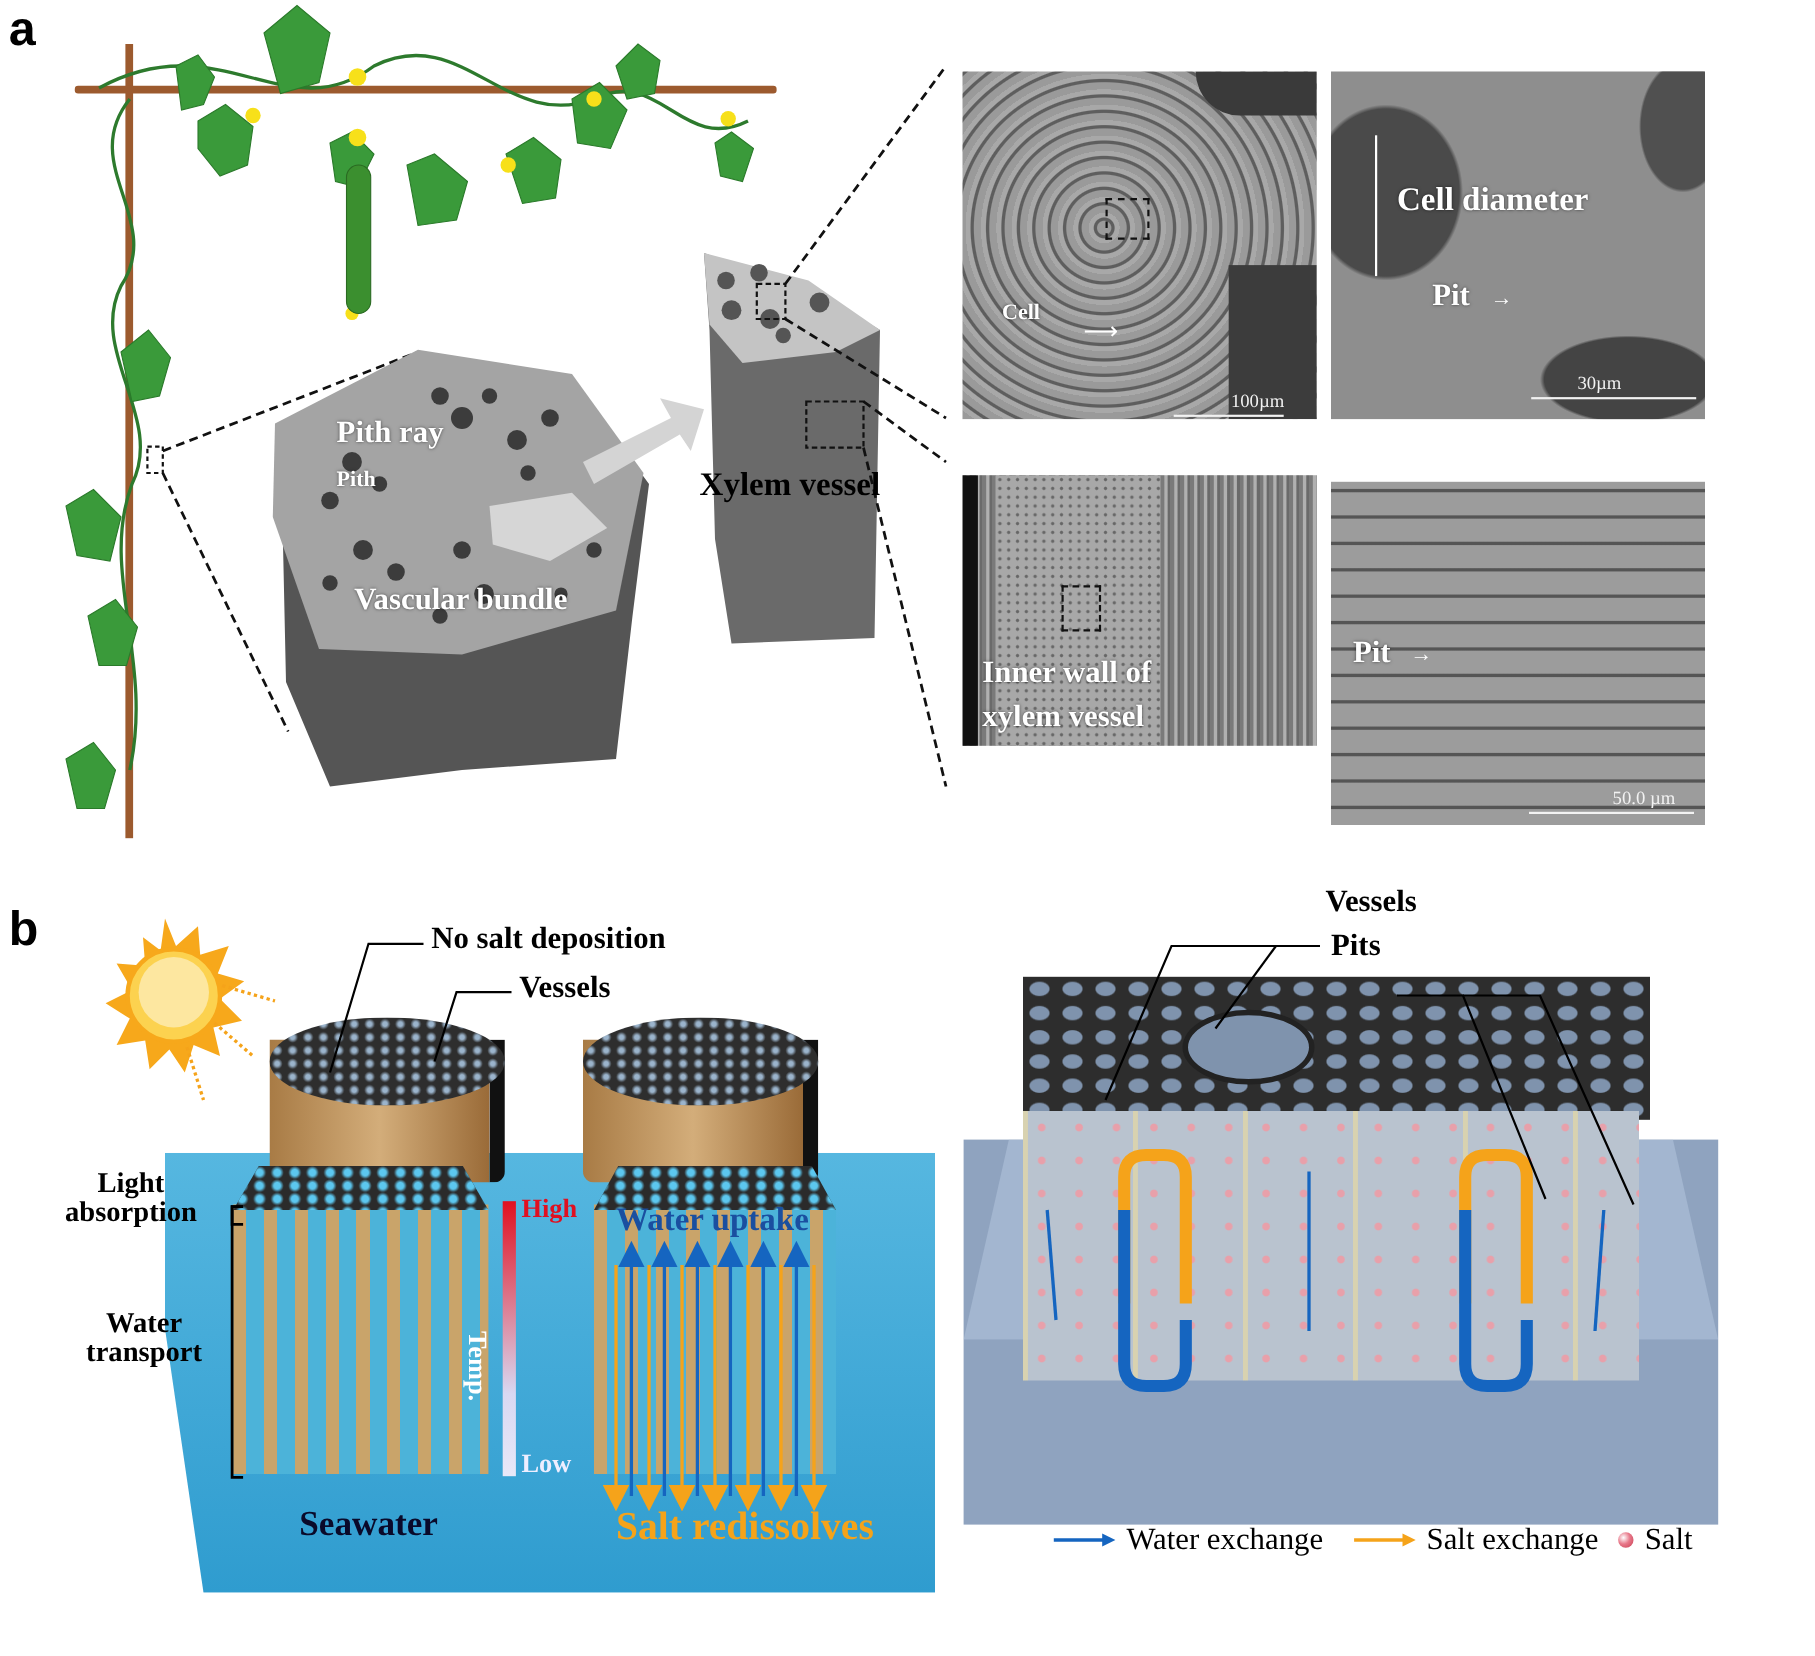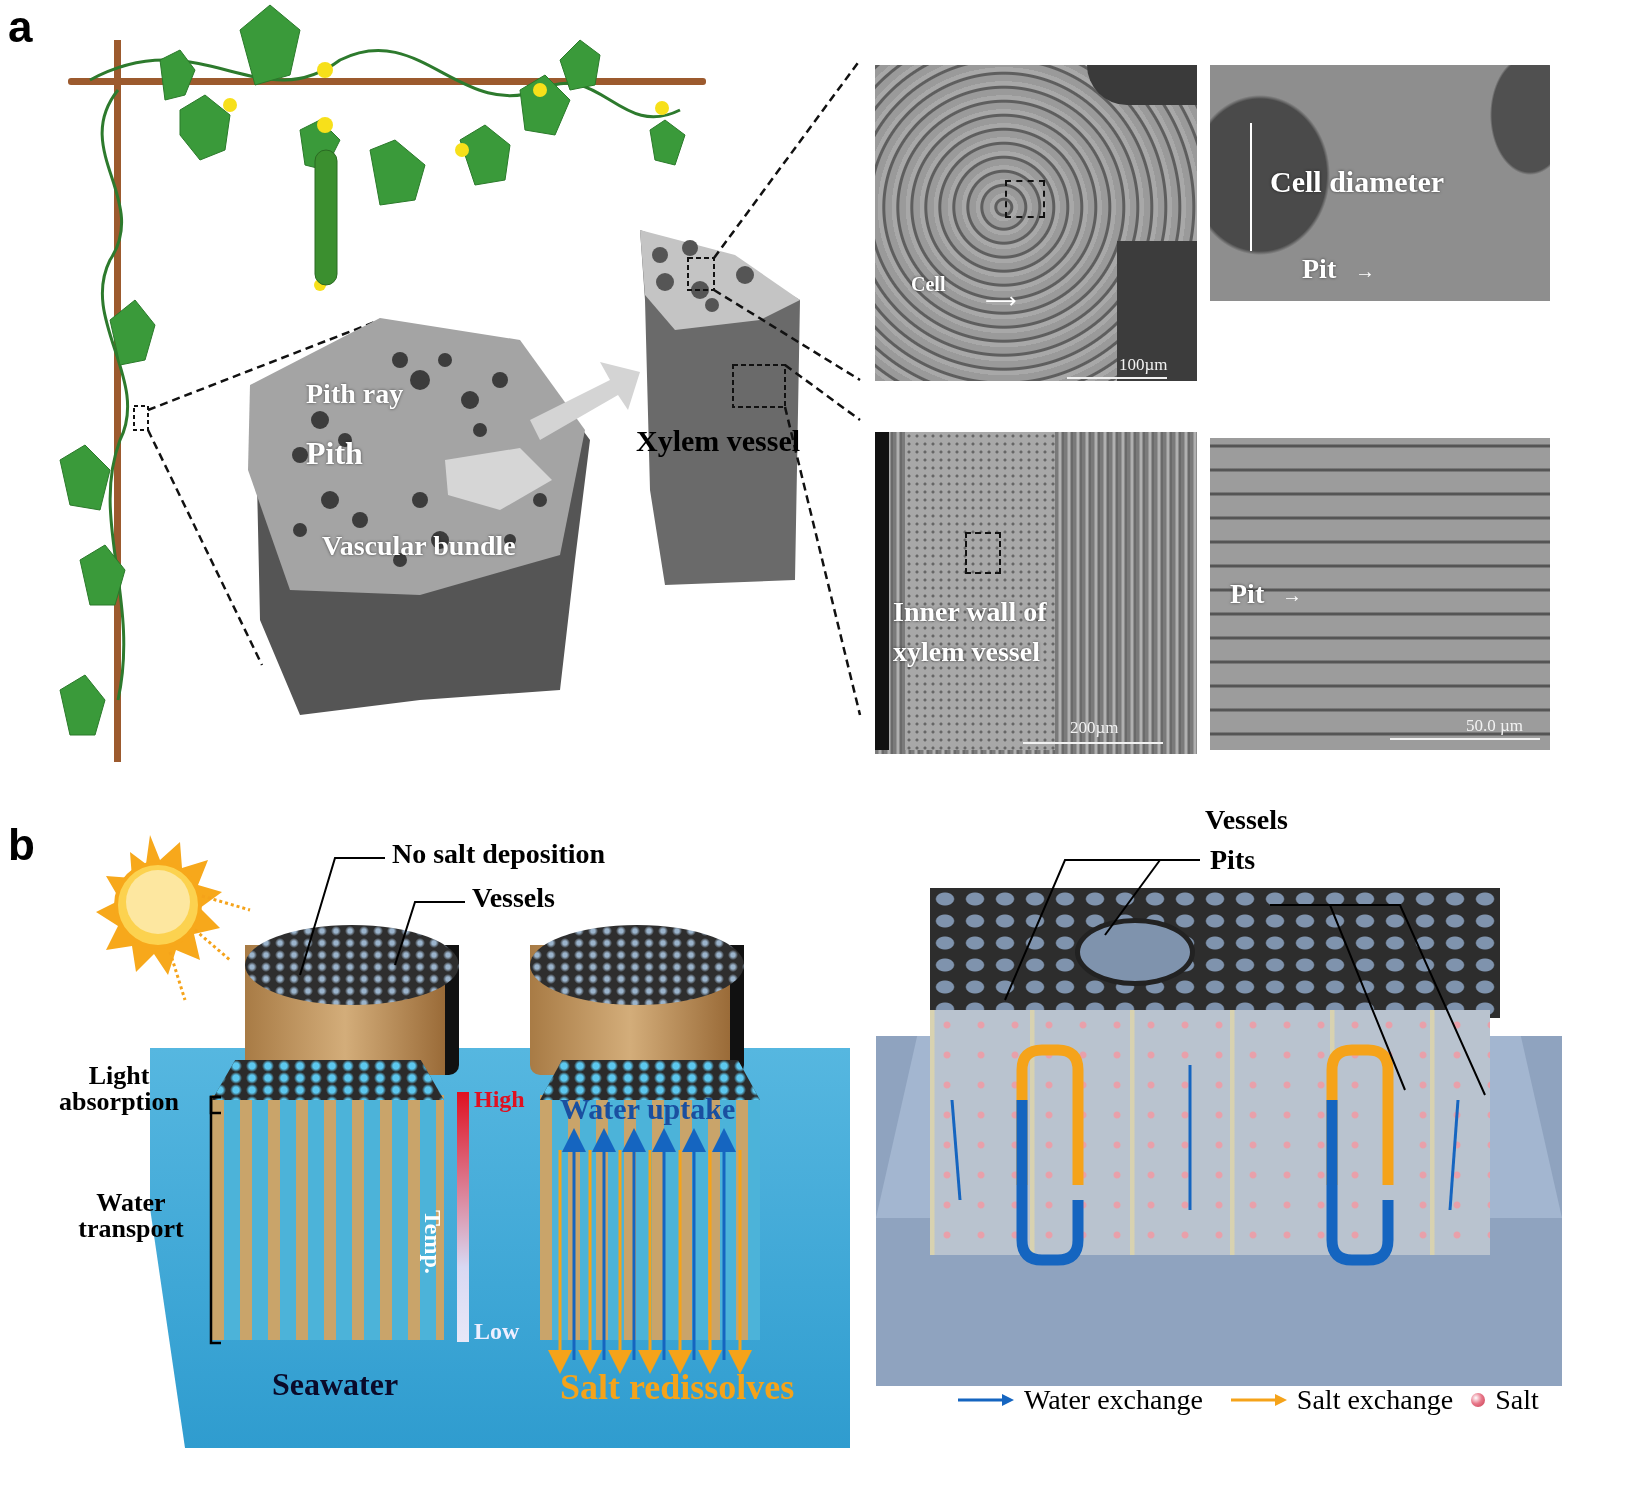--- a/index.html
+++ b/index.html
@@ -94,44 +94,44 @@
     </g>
   <rect x="688" y="258" width="26" height="32" fill="none" stroke="#111" stroke-width="2" stroke-dasharray="5,3"></rect>
   <rect x="733" y="365" width="52" height="42" fill="none" stroke="#111" stroke-width="2" stroke-dasharray="5,3"></rect>
   <line x1="714" y1="258" x2="860" y2="60" stroke="#111" stroke-width="2.5" stroke-dasharray="8,5"></line>
   <line x1="714" y1="290" x2="860" y2="380" stroke="#111" stroke-width="2.5" stroke-dasharray="8,5"></line>
   <line x1="785" y1="365" x2="860" y2="420" stroke="#111" stroke-width="2.5" stroke-dasharray="8,5"></line>
   <line x1="785" y1="407" x2="860" y2="715" stroke="#111" stroke-width="2.5" stroke-dasharray="8,5"></line>
 </svg>
 
 <div class="abs lbl lbl-w" style="left:306px;top:378px;font-size:28px;">Pith ray</div>
-<div class="abs lbl lbl-w" style="left:306px;top:435px;font-size:32px;">Pith</div>
+<div class="abs lbl lbl-w" style="left:306px;top:425px;font-size:20px;">Pith</div>
 <div class="abs lbl lbl-w" style="left:322px;top:530px;font-size:28px;">Vascular bundle</div>
 <div class="abs lbl" style="left:636px;top:424px;font-size:30px;">Xylem vessel</div>
 
 <div class="abs sem" style="left:875px;top:65px;width:322px;height:316px;background:repeating-radial-gradient(circle at 40% 45%, #9a9a9a 0 6px, #5e5e5e 7px 9px, #a8a8a8 10px 14px);">
   <div class="abs" style="right:0;top:0;width:110px;height:40px;border-radius:0 0 0 60px;background:#3a3a3a;"></div>
   <div class="abs" style="right:0;bottom:0;width:80px;height:140px;background:#3c3c3c;"></div>
   <div class="abs" style="left:130px;top:115px;width:36px;height:34px;border:2px dashed #111;"></div>
   <div class="abs lbl lbl-w" style="left:36px;top:208px;font-size:20px;">Cell</div>
   <div class="abs" style="left:110px;top:223px;font-size:22px;color:#fff;">⟶</div>
   <div class="scaletext" style="left:212px;top:290px;margin-left:32px;">100µm</div>
   <div class="scalebar" style="left:192px;top:312px;width:100px;"></div>
 </div>
 
-<div class="abs sem" style="left:1210px;top:65px;width:340px;height:236px;background:radial-gradient(ellipse 70px 80px at 50px 110px,#4a4a4a 95%,transparent),radial-gradient(ellipse 80px 40px at 270px 280px,#444 95%,transparent),radial-gradient(ellipse 40px 60px at 320px 50px,#505050 95%,transparent),#8e8e8e;">
+<div class="abs sem" style="left:1210px;top:65px;width:340px;height:316px;background:radial-gradient(ellipse 70px 80px at 50px 110px,#4a4a4a 95%,transparent),radial-gradient(ellipse 80px 40px at 270px 280px,#444 95%,transparent),radial-gradient(ellipse 40px 60px at 320px 50px,#505050 95%,transparent),#8e8e8e;">
   <div class="abs" style="left:40px;top:58px;width:2px;height:128px;background:#fff;"></div>
   <div class="abs lbl lbl-w" style="left:60px;top:100px;font-size:30px;">Cell diameter</div>
   <div class="abs lbl lbl-w" style="left:92px;top:188px;font-size:28px;">Pit</div>
   <div class="abs" style="left:145px;top:195px;font-size:20px;color:#fff;">→</div>
   <div class="scaletext" style="left:224px;top:274px;">30µm</div>
   <div class="scalebar" style="left:182px;top:296px;width:150px;"></div>
 </div>
 
-<div class="abs sem" style="left:875px;top:432px;width:322px;height:322px;background:repeating-linear-gradient(90deg,#7a7a7a 0 3px,#b0b0b0 4px 6px,#6a6a6a 7px 9px);">
+<div class="abs sem" style="left:875px;top:432px;width:322px;height:246px;background:repeating-linear-gradient(90deg,#7a7a7a 0 3px,#b0b0b0 4px 6px,#6a6a6a 7px 9px);">
   <div class="abs" style="left:0;top:0;width:14px;height:318px;background:#111;"></div>
   <div class="abs" style="left:30px;top:0;width:150px;height:318px;background:radial-gradient(circle,#666 1px,transparent 2px) 0 0/8px 8px,#a8a8a8;"></div>
   <div class="abs" style="left:90px;top:100px;width:32px;height:38px;border:2px dashed #111;"></div>
   <div class="abs lbl lbl-w" style="left:18px;top:160px;font-size:28px;line-height:40px;">
     <div>Inner wall of</div>
     <div>xylem vessel</div>
   </div>
   <div class="scaletext" style="left:195px;top:286px;">200µm</div>
   <div class="scalebar" style="left:148px;top:310px;width:140px;"></div>
 </div>

